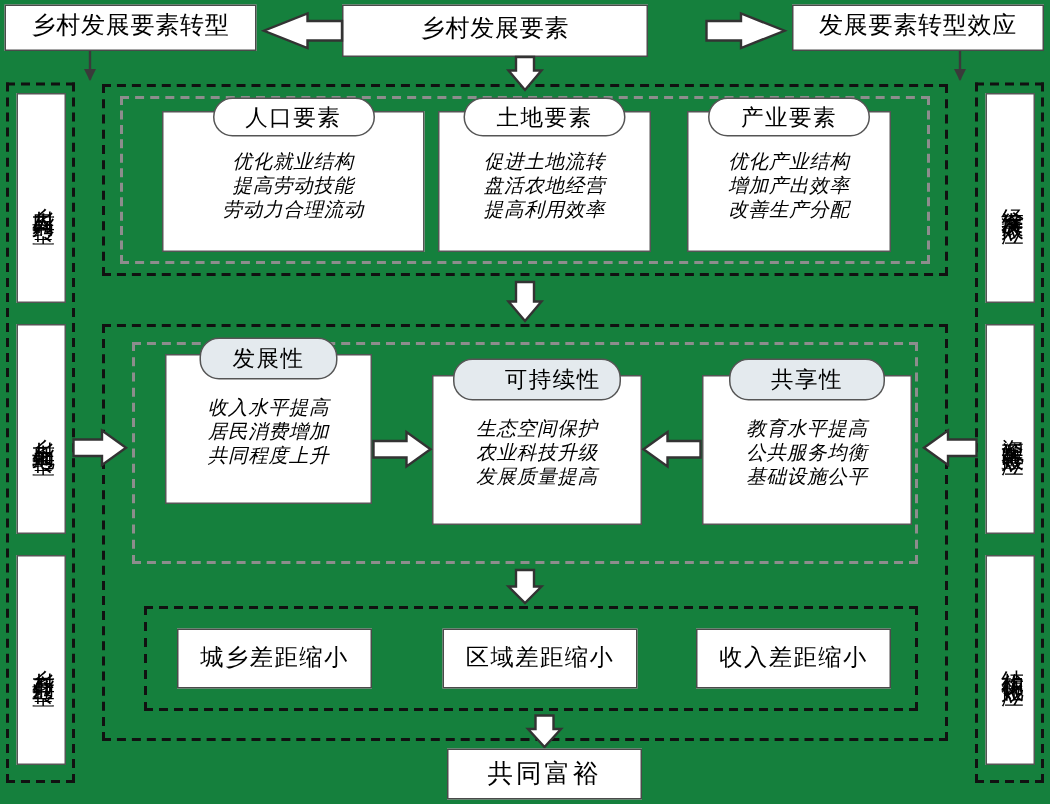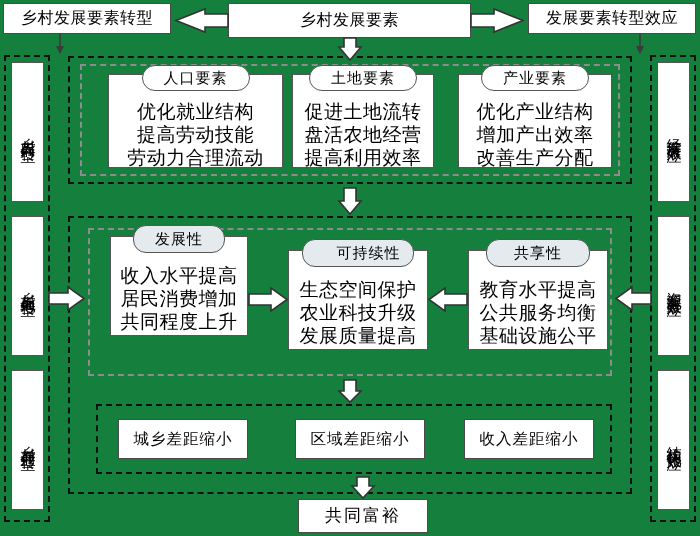--- a/index.html
+++ b/index.html
@@ -49,38 +49,39 @@
   .card .pill{
     position:absolute;left:50%;transform:translateX(-50%);
     border:1.5px solid #555;border-radius:13px;background:#fff;
     display:flex;align-items:center;justify-content:center;
     font-size:15px;letter-spacing:1px;white-space:nowrap;
     box-sizing:border-box;
   }
   .card .pill.grey{background:#e4eaee;}
   .card .lines{
     position:absolute;left:0;right:0;
-    text-align:center;font-size:19px;line-height:1.22;white-space:pre-line;
+    text-align:center;font-size:13px;line-height:1.22;white-space:pre-line;
     letter-spacing:0.5px;
+    font-style:italic;
   }
 
   .lbl{font-size:15.5px;letter-spacing:1px;}
 
   svg.overlay{position:absolute;left:0;top:0;width:700px;height:536px;pointer-events:none;}
 </style>
 </head>
 <body>
 
 <div id="stage">
 
   <div class="abs node hdr" style="left:3px;top:3px;width:168px;height:31px;">
     <span>乡村发展要素转型</span>
   </div>
 
-  <div class="abs node hdr" style="left:228px;top:3px;width:243px;height:35px;">
+  <div class="abs node hdr" style="left:228px;top:3px;width:204px;height:35px;">
     <span>乡村发展要素</span>
   </div>
 
   <div class="abs node hdr" style="left:528px;top:3px;width:168px;height:31px;">
     <span>发展要素转型效应</span>
   </div>
 
   <div class="abs dash-outer" style="left:4px;top:55px;width:46px;height:467px;"></div>
 
   <div class="abs vchip" style="left:11px;top:62px;width:33px;height:140px;">
@@ -119,21 +120,21 @@
 
   <div class="card" style="left:292px;top:74px;width:142px;height:94px;">
     <div class="pill" style="top:-10px;width:108px;height:26px;">
       <span>土地要素</span>
     </div>
     <div class="lines" style="top:25px;">促进土地流转
 盘活农地经营
 提高利用效率</div>
   </div>
 
-  <div class="card" style="left:458px;top:74px;width:154px;height:94px;">
+  <div class="card" style="left:458px;top:74px;width:136px;height:94px;">
     <div class="pill" style="top:-10px;width:108px;height:26px;">
       <span>产业要素</span>
     </div>
     <div class="lines" style="top:25px;">优化产业结构
 增加产出效率
 改善生产分配</div>
   </div>
 
   <div class="abs dash-outer" style="left:68px;top:216px;width:564px;height:278px;"></div>
 

